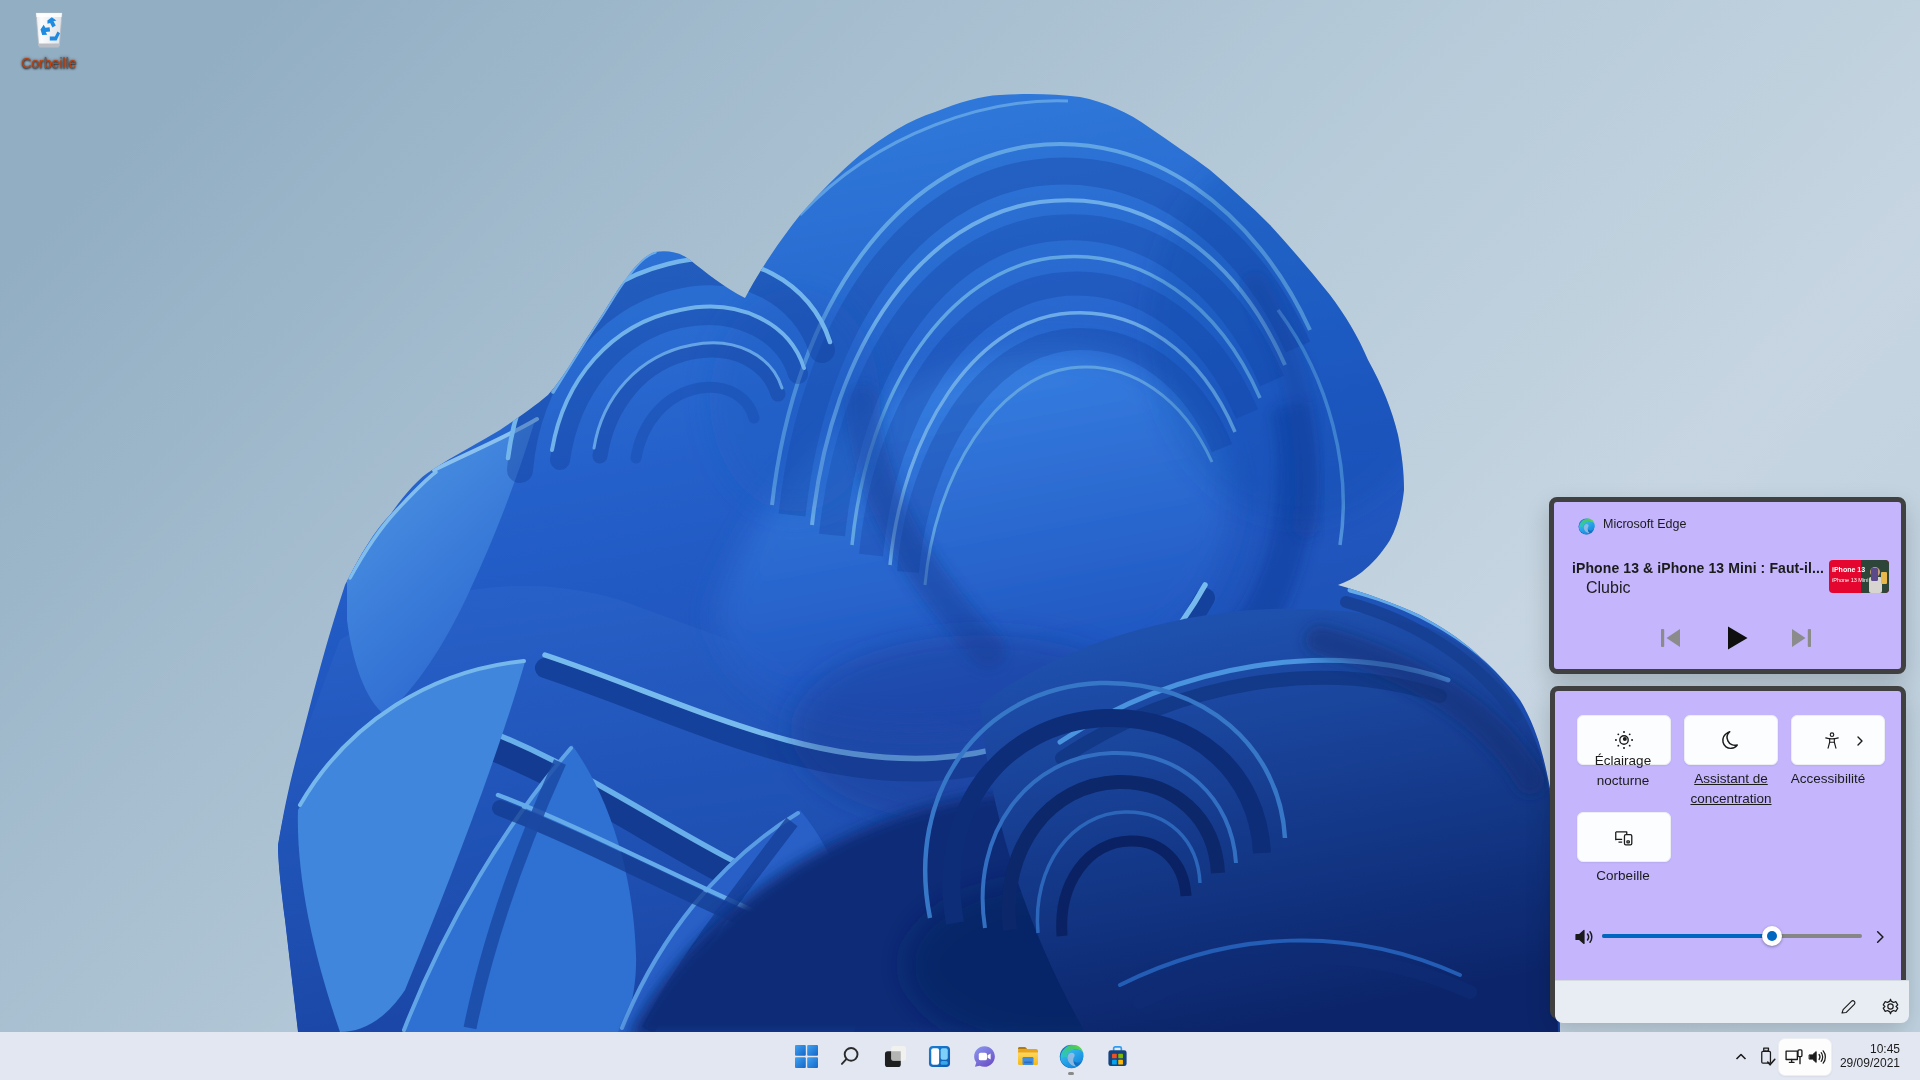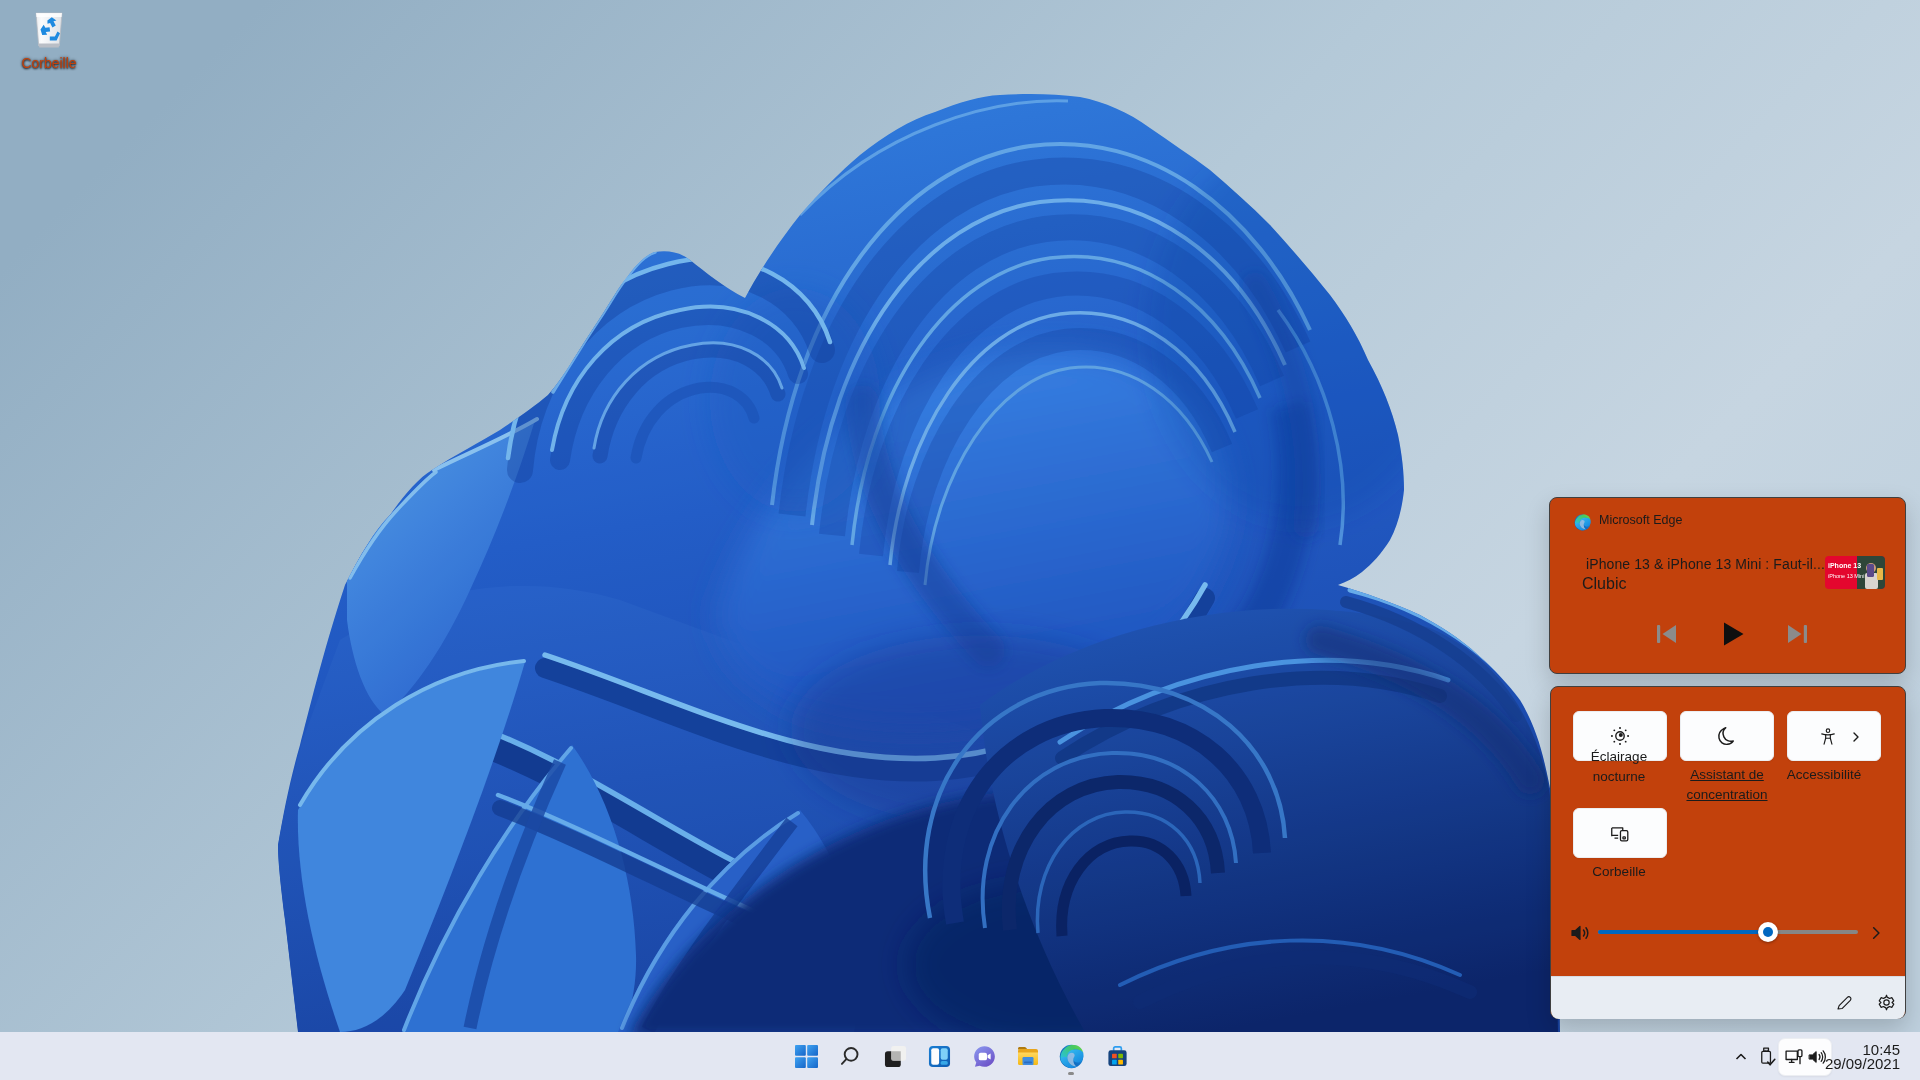--- a/index.html
+++ b/index.html
@@ -1,18 +1,18 @@
 <!DOCTYPE html>
 <html><head><meta charset="utf-8">
 <style>
   * { margin:0; padding:0; box-sizing:border-box; }
   html,body { width:1920px; height:1080px; overflow:hidden; font-family:"Liberation Sans", sans-serif; }
   #stage { position:relative; width:1920px; height:1080px; overflow:hidden; }
   #wall { position:absolute; left:0; top:0; }
-  .panel { position:absolute; background:#c2410c; border:1px solid #404040; border-radius:8px; box-shadow:0 10px 24px rgba(0,0,0,.18); }
+  .panel { position:absolute; background:#c4b5fd; border:5px solid #404040; border-radius:8px; box-shadow:0 10px 24px rgba(0,0,0,.18); }
   #media { left:1549px; top:497px; width:357px; height:177px; }
   #qs { left:1550px; top:686px; width:356px; height:333px; }
   .qbtn { position:absolute; width:94px; height:50px; background:#fcfdfe; border:1px solid #eceef1; border-radius:6px; box-shadow:0 1px 2px rgba(0,0,0,.06); }
   .qlab { position:absolute; font-size:13.5px; color:#1b1b1b; text-align:center; line-height:20px; width:140px; }
   #taskbar { position:absolute; left:0; top:1032px; width:1920px; height:48px; background:#e3e7f2; }
   .ticon { position:absolute; top:0; width:40px; height:48px; display:flex; align-items:center; justify-content:center; }
   #deskicon { position:absolute; left:14px; top:9px; width:70px; text-align:center; }
   #deskicon .lbl { margin-top:4px; color:#c2410c; font-size:14px; text-shadow:0 1px 2px rgba(0,0,0,.85), 0 0 3px rgba(0,0,0,.6); }
 </style></head>
 <body>
@@ -195,21 +195,21 @@
           </clipPath>
     </defs>
       <g id="edgeicon">
           <circle cx="16" cy="16" r="15" fill="url(#eg1)"></circle>
       <path d="M1.8,19 C1.2,10 8,2.5 16.5,1.3 C24,0.3 30,5 31,11 C27.5,6.5 20.5,5.8 15.5,8.8 C11.4,11.3 9.6,15.6 10.5,19.8 C7.5,18.5 3.8,18 1.8,19 Z" fill="url(#eg2)"></path>
       <path d="M31,11 C32.3,17.5 29.8,23.8 23.8,23.8 C20.2,23.8 18.2,21.6 18.4,19.2 C18.6,17.4 19.9,16.8 20.1,14.8 C20.3,12.6 18.4,11 15.9,11.2 C12.7,11.5 10.4,14.4 10.8,18.2 C11.4,24.6 17,29.2 23.3,28.4 C20.3,30.7 15.4,31.6 11,29.6 C5.9,27.3 2.4,23.5 1.8,19 C3.8,16.2 7.5,15.5 10.5,17.2 C10.1,12.8 12.2,9.2 16.2,7.8 C21.5,6 28.2,7.3 31,11 Z" fill="url(#eg3)"></path>
       <path d="M18.4,19.2 C18.6,17.4 19.9,16.8 20.1,14.8 C20.3,12.6 18.4,11 15.9,11.2 C12.7,11.5 10.4,14.4 10.8,18.2 C11.4,24.6 17,29.2 23.3,28.4 C19.3,28.3 18.1,22.6 18.4,19.2 Z" fill="#eef6fb" opacity="0.55"></path>
         </g>
     </svg>
     <div style="position:absolute;left:49px;top:15px;font-size:12.5px;color:#1b1b1b;">Microsoft Edge</div>
-    <div style="position:absolute;left:36px;top:58px;font-size:14px;font-weight:normal;color:#1b1b1b;width:251px;white-space:nowrap;overflow:hidden;letter-spacing:0.1px;">iPhone 13 &amp; iPhone 13 Mini : Faut-il...</div>
+    <div style="position:absolute;left:18px;top:58px;font-size:14px;font-weight:bold;color:#1b1b1b;width:251px;white-space:nowrap;overflow:hidden;letter-spacing:0.1px;">iPhone 13 &amp; iPhone 13 Mini : Faut-il...</div>
     <div style="position:absolute;left:32px;top:77px;font-size:16px;color:#1b1b1b;">Clubic</div>
     <svg width="60" height="33" viewBox="0 0 60 33" style="position:absolute;left:275px;top:58px;">
       <defs>
           <clipPath id="thc">
             <rect width="60" height="33" rx="4"></rect>
           </clipPath>
           <clipPath id="clipblob">
             <path d="M298,1032 L285,920 C280,880 278,860 278,845 C284,810 290,780 300,745 C308,715 322,655 345,585 C360,555 375,530 390,515 C402,498 418,478 432,470 C455,455 480,442 500,430 C518,418 535,406 548,395 C556,386 562,377 568,368 C578,352 588,336 600,318 C610,303 618,288 628,276 C638,262 648,254 655,252 C668,250 680,252 690,260 C705,272 725,288 745,298 C760,270 780,240 800,215 C820,192 840,172 860,155 C885,135 910,120 935,112 C960,102 980,96 1000,95 C1030,93 1055,94 1080,97 C1105,102 1128,112 1150,128 C1170,142 1190,155 1210,170 C1230,187 1250,205 1270,225 C1290,247 1310,270 1330,295 C1345,315 1358,336 1368,360 C1382,385 1392,410 1398,435 C1402,455 1404,472 1404,490 C1402,510 1397,527 1390,540 C1382,553 1372,564 1362,572 C1354,578 1346,582 1338,585 C1365,593 1392,602 1420,615 C1440,626 1460,638 1478,655 C1495,670 1508,684 1520,700 C1532,720 1540,742 1545,765 C1550,786 1554,808 1555,830 C1557,853 1558,876 1558,900 L1560,1032 Z"></path>
           </clipPath>
     </defs>
@@ -444,15 +444,15 @@
       </g>
     </svg>
     <svg width="20" height="20" viewBox="0 0 24 24" style="position:absolute;left:1807px;top:15px;">
       <g fill="none" stroke="#1b1b1b" stroke-linecap="round" stroke-linejoin="round">
         <path d="M3,9.5 L6.5,9.5 L11,5.5 L11,18.5 L6.5,14.5 L3,14.5 Z" fill="#1b1b1b" stroke-width="1.2"></path>
         <path d="M14.5,9 C15.8,10.7 15.8,13.3 14.5,15" stroke-width="1.5"></path>
         <path d="M17,6.8 C19.4,9.7 19.4,14.3 17,17.2" stroke-width="1.5"></path>
         <path d="M19.4,4.6 C22.9,8.7 22.9,15.3 19.4,19.4" stroke-width="1.5"></path>
       </g>
     </svg>
-    <div style="position:absolute;left:1800px;top:11px;width:100px;text-align:right;font-size:15px;line-height:13.5px;color:#1b1b1b;">10:45<br>29/09/2021</div>
+    <div style="position:absolute;left:1800px;top:11px;width:100px;text-align:right;font-size:12px;line-height:13.5px;color:#1b1b1b;">10:45<br>29/09/2021</div>
   </div>
 </div>
 
 </body></html>

